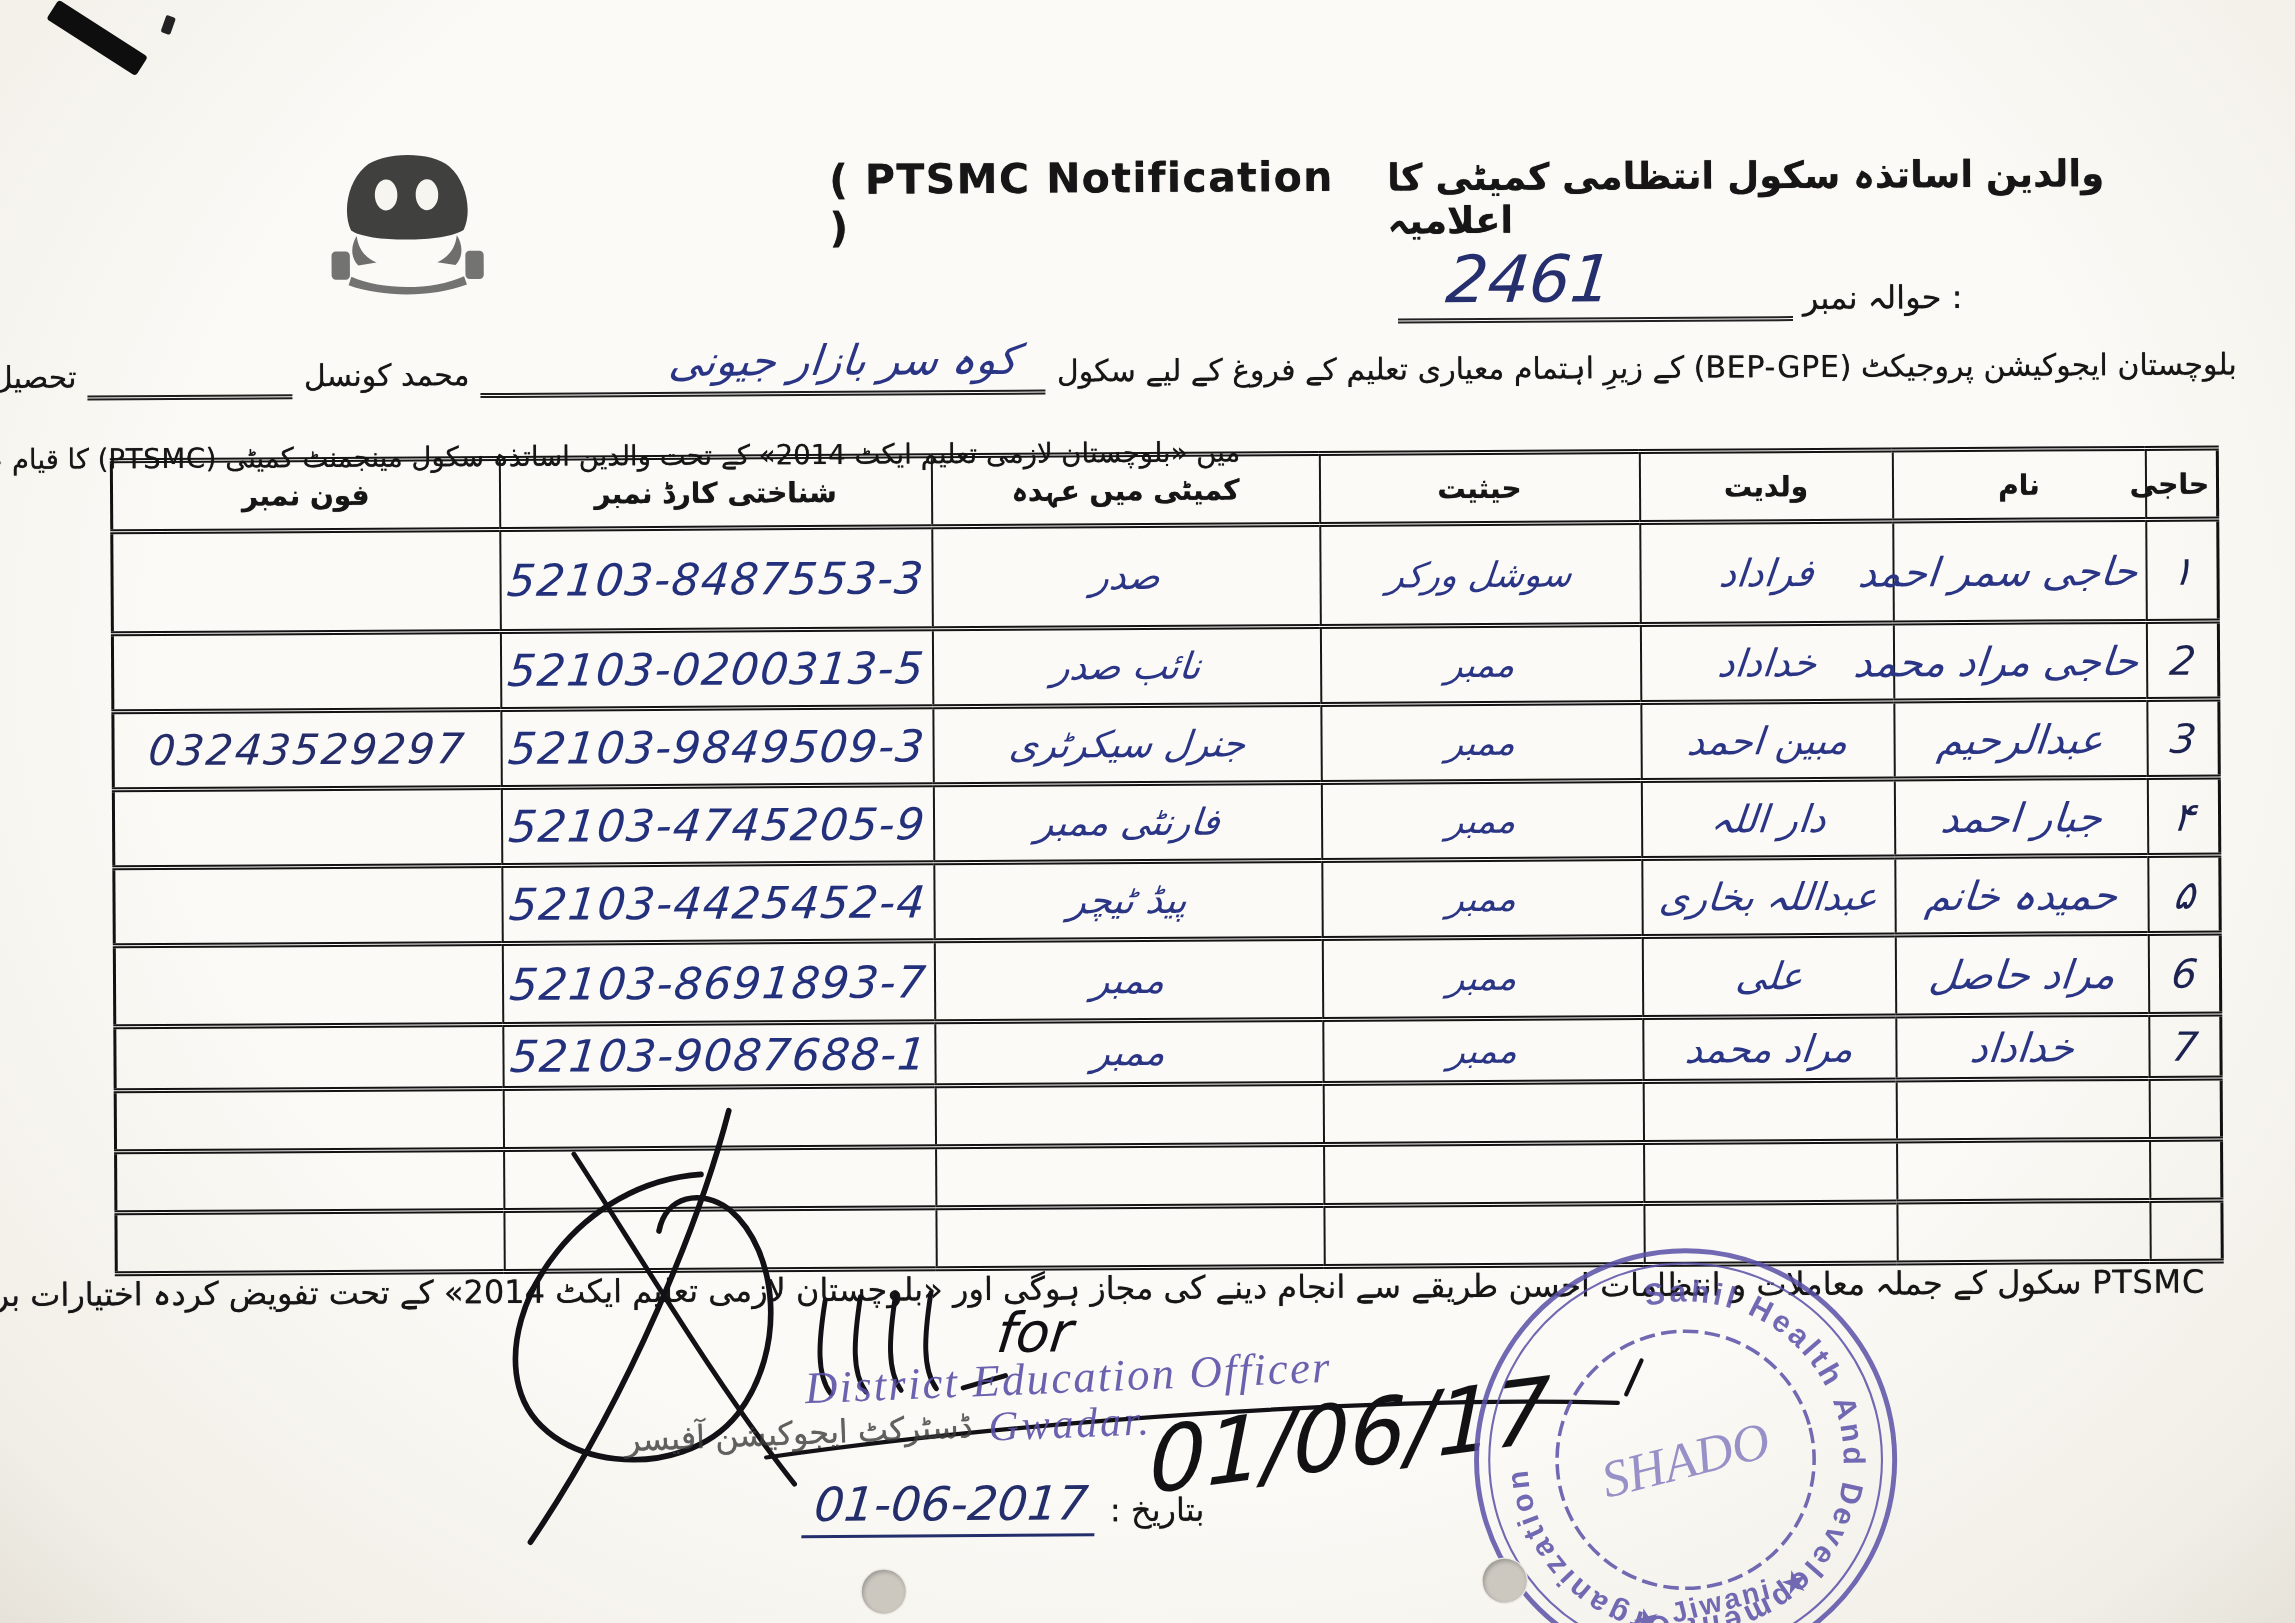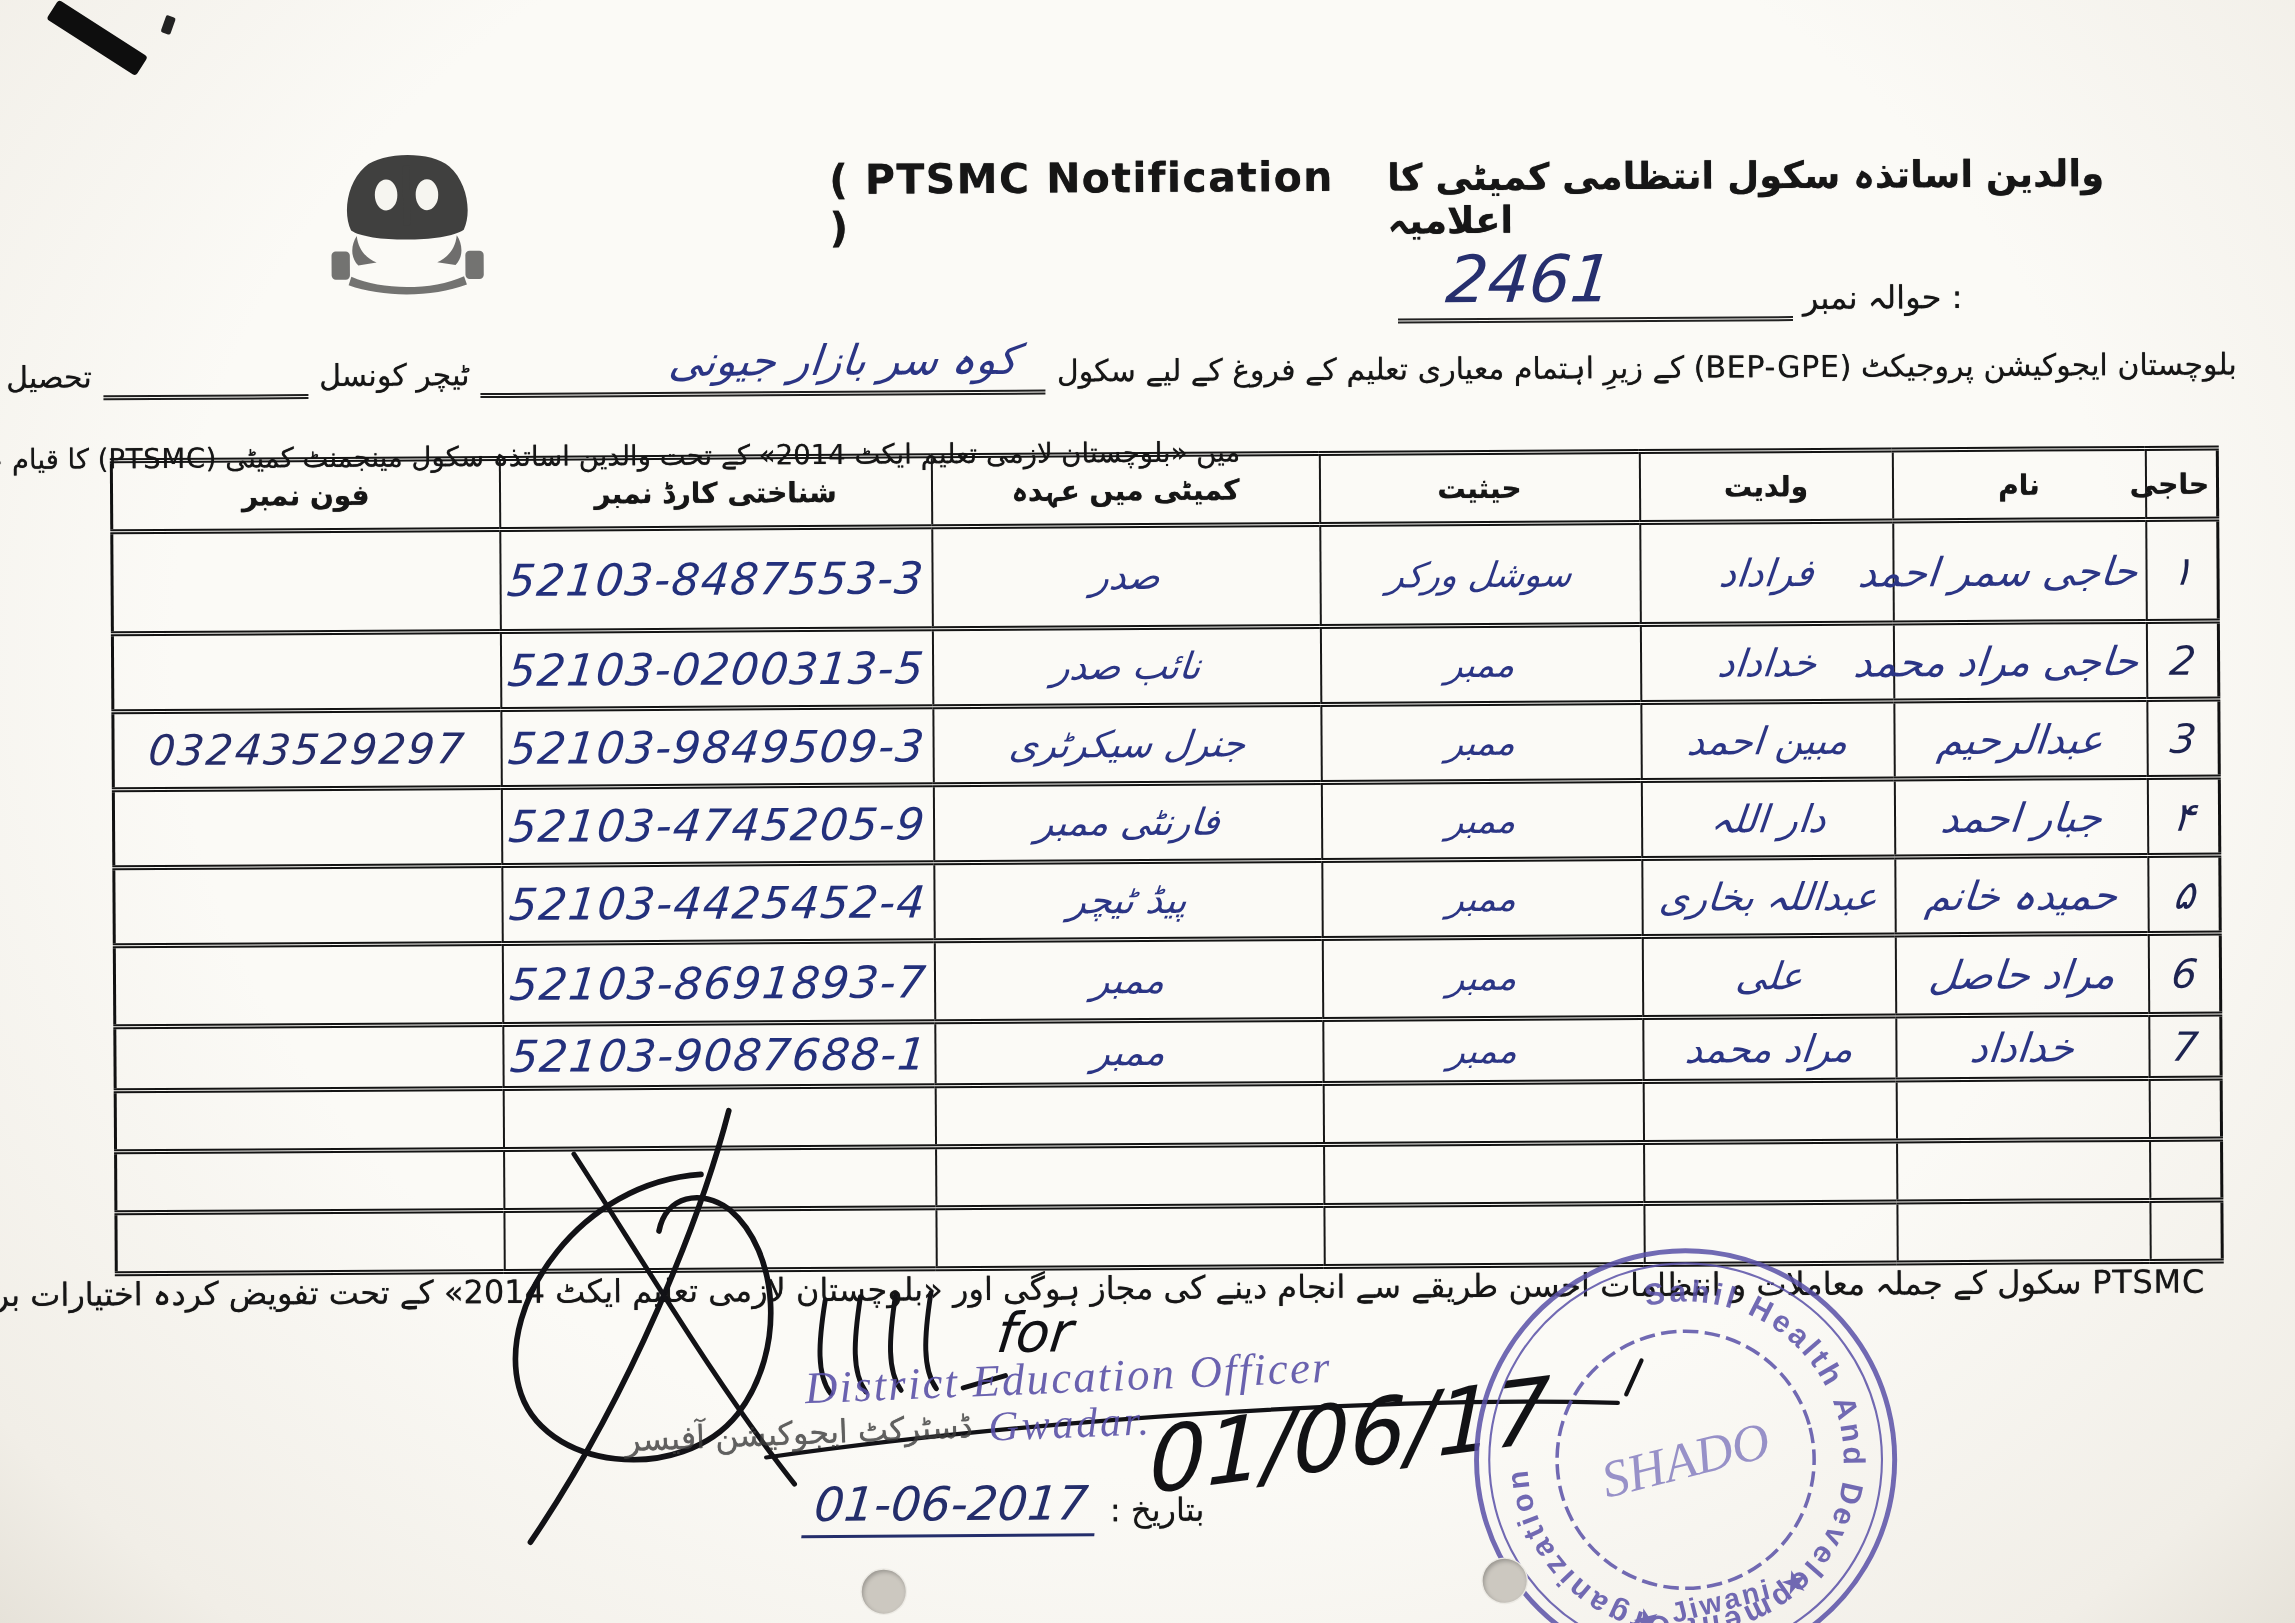--- a/index.html
+++ b/index.html
@@ -176,21 +176,21 @@
       <span class="ref-value hw">2461</span>
     </div>
     <span class="ref-label printed dotmatrix">حوالہ نمبر :</span>
   </div>
 
   <div class="fill-line line1">
     <span class="fill-label dotmatrix">بلوچستان ایجوکیشن پروجیکٹ (BEP-GPE) کے زیرِ اہتمام معیاری تعلیم کے فروغ کے لیے سکول</span>
     <span class="blank-school blankline">
       <span class="school-hw hw">کوہ سر بازار جیونی</span>
     </span>
-    <span class="fill-label dotmatrix">ٹیچر کونسل</span>
+    <span class="fill-label dotmatrix">محمد کونسل</span>
     <span class="blank-uc blankline"></span>
     <span class="fill-label dotmatrix">تحصیل</span>
 
   </div>
 
   <div class="fill-line line2">
     <span class="fill-label dotmatrix">میں «بلوچستان لازمی تعلیم ایکٹ 2014» کے تحت والدین اساتذہ سکول مینجمنٹ کمیٹی (PTSMC) کا قیام عمل میں لایا گیا ہے۔</span>
 
   </div>
 

